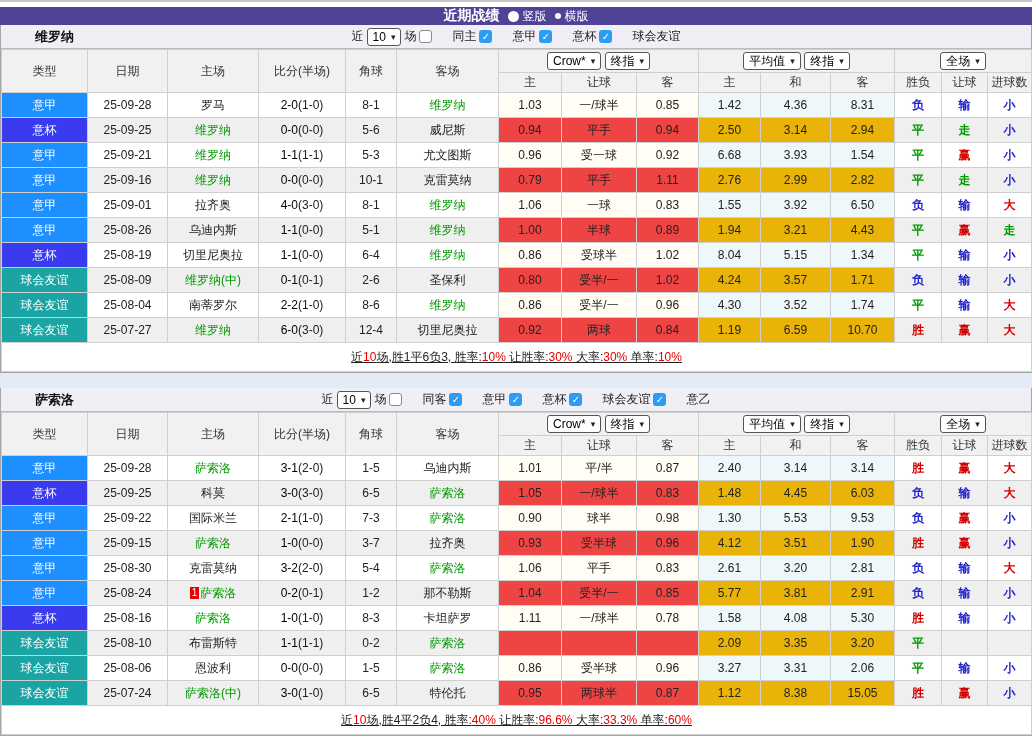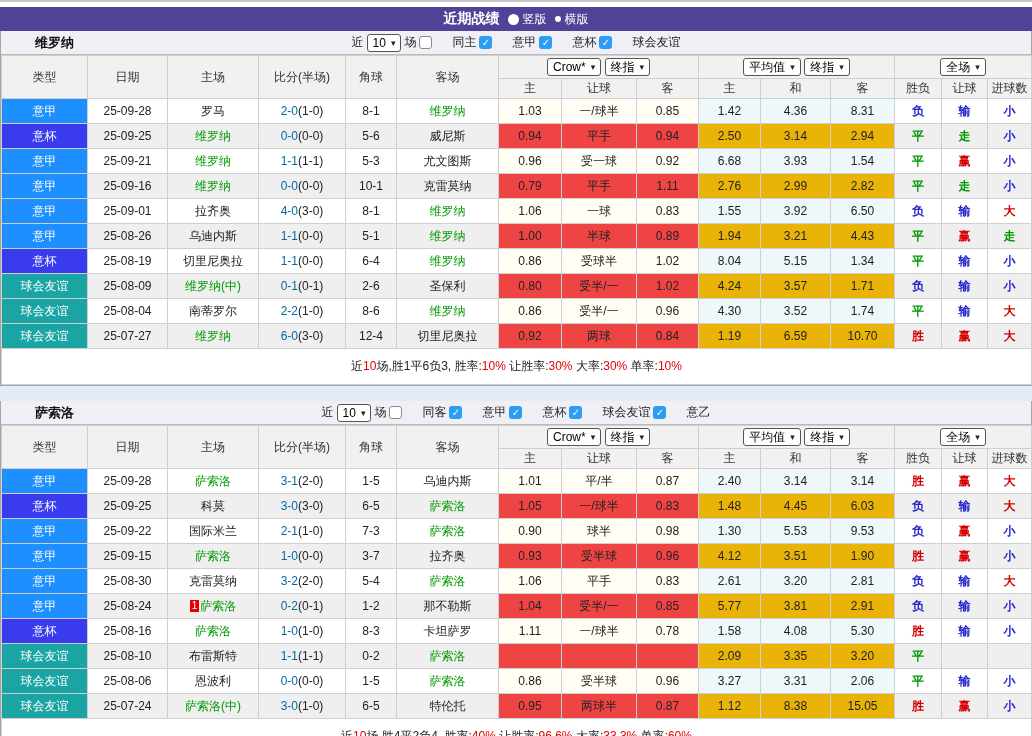--- a/index.html
+++ b/index.html
@@ -4,21 +4,21 @@
 <style>
   * { box-sizing: border-box; }
   html,body { margin:0; padding:0; }
   body {
     width:1032px; height:736px; overflow:hidden;
     font-family:"Liberation Sans","DejaVu Sans",sans-serif;
     background:#E3ECF6; font-size:12px; color:#222;
   }
   .top-gap { height:7px; background:#FFFFFF; border-top:2px solid #C8C8C8; }
   .topbar {
-    height:24px; background:#4F4297; display:flex; align-items:center; justify-content:center; gap:8px;
+    height:18px; background:#4F4297; display:flex; align-items:center; justify-content:center; gap:8px;
   }
   .topbar .title { color:#fff; font-weight:bold; font-size:14px; }
   .radio-wrap { display:inline-flex; align-items:center; gap:4px; color:#fff; cursor:pointer; }
   .radio { display:inline-block; border-radius:50%; }
   .r-plain { width:11px; height:11px; background:#fff; }
   .r-dot { width:5px; height:5px; background:#2E9BFF; border:3px solid #fff; }
   .match-block { background:#fff; border:1px solid #A6A6A6; border-top:none; }
   .team-row {
     position:relative; height:24px; background:#F0EFF6; display:flex; align-items:center; justify-content:center;
     border-bottom:1px solid #BBB;
@@ -46,31 +46,31 @@
   tr.head-sub th { height:20px; }
   tbody td { height:25px; }
   tbody tr.odd  { background:#FFFFFF; }
   tbody tr.even { background:#EFEFEF; }
   tbody tr.odd  td.c-crow { background:#FFFDF4;border-radius:7px; }
   tbody tr.even td.c-crow { background:#ef4444; }
   tbody tr.odd  td.c-avg  { background:#EEF7FA; }
   tbody tr.even td.c-avg  { background:#eab308; }
   td.type-cell { color:#fff; }
   .t-team { color:#009900; }
-  .t-score { color:#0369a1; }
+  .t-score { color:#000000; }
   .t-half { color:#222; }
   td.res { font-weight:bold; }
   .t-red { color:#D40000; }
   .t-blue { color:#2323CC; }
   .t-green { color:#009900; }
   .card {
     display:inline-block; background:#E60000; color:#fff; font-size:10px; line-height:12px;
     padding:0 2px; margin-right:1px; vertical-align:1px;
   }
-  tfoot td.summary { height:36px; background:#fff; color:#222; }
+  tfoot td.summary { height:29px; background:#fff; color:#222;text-decoration:underline; }
   .t-sumred { color:#E60000; }
   .gap { height:15px; }
 </style>
 </head>
 <body>
 
 <div class="top-gap"></div>
 
 <div class="topbar">
   <span class="title">近期战绩</span>

